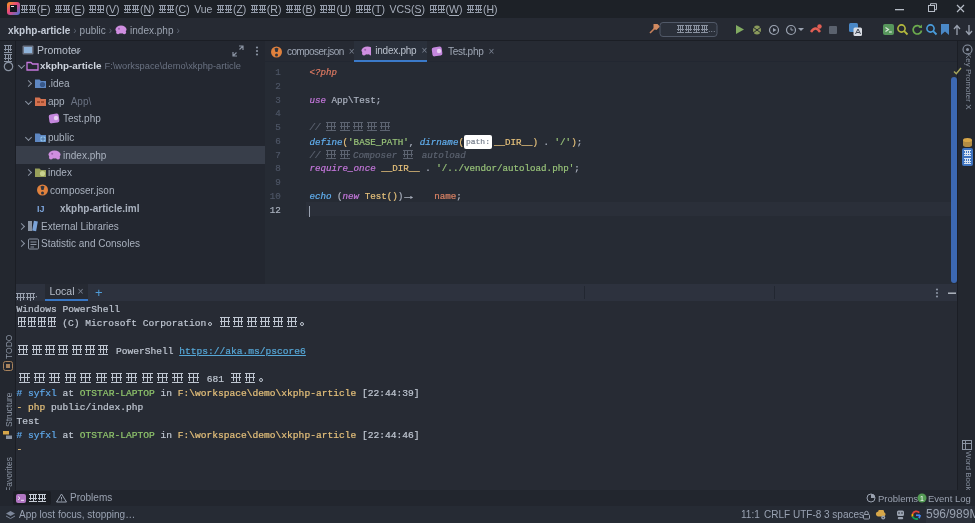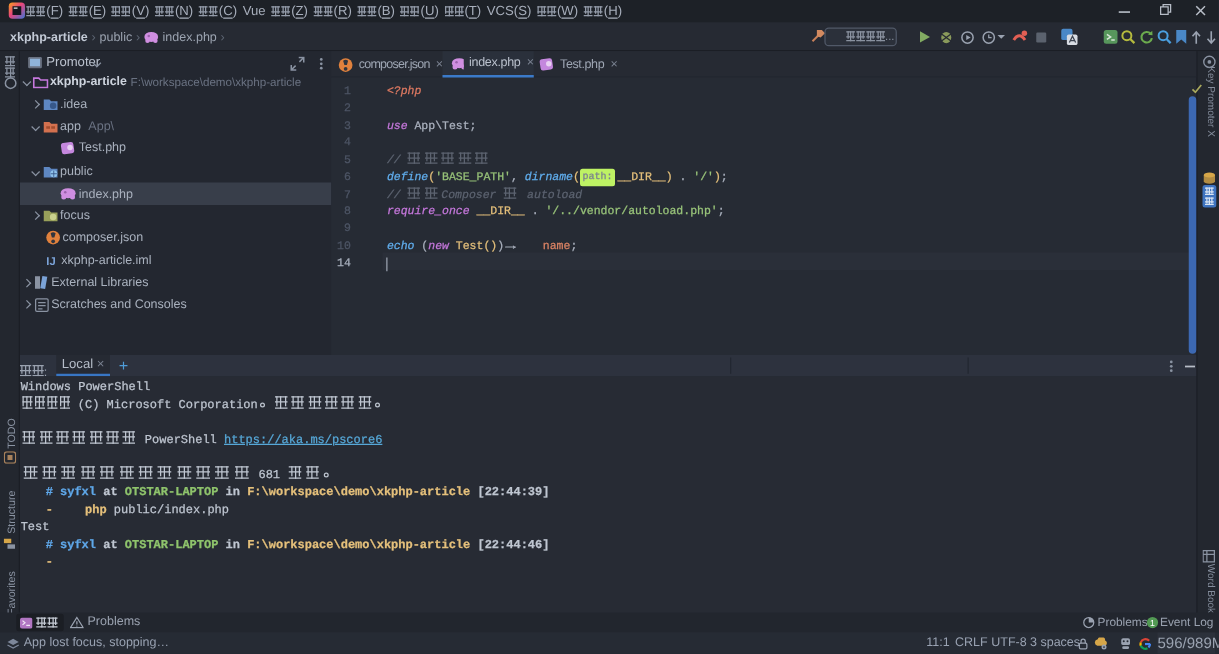--- a/index.html
+++ b/index.html
@@ -53,27 +53,27 @@
 #lines{position:absolute;left:44.5px;top:4px;white-space:pre;color:#abb2bf;}
 #lines div{height:13.75px;}
 .kw{color:#c678dd;font-style:italic;}
 .fn{color:#61afef;font-style:italic;}
 .str{color:#98c379;}
 .cst{color:#e5c07b;}
 .cmt{color:#5c6370;font-style:italic;}
 .tag{color:#df7a62;font-style:italic;}
 .prop{color:#dd8465;margin-left:20px;}
 .cls{color:#e5c07b;}
-.hint{display:inline-block;background:#bef264;color:#79818f;border-radius:2px;font-size:8px;font-style:normal;padding:0 2px;margin-right:2px;vertical-align:1px;}
+.hint{display:inline-block;background:#ffffff;color:#79818f;border-radius:2px;font-size:8px;font-style:normal;padding:0 2px;margin-right:2px;vertical-align:1px;}
 
 #sbar{position:absolute;left:686px;top:36px;width:6px;height:206px;background:#3c68b2;border-radius:3px;}
 
 #termhead{position:absolute;left:16px;top:284px;width:941px;height:17px;background:#2d323e;}
 #term{position:absolute;left:16px;top:301px;width:941px;height:189px;background:#272b34;font-family:"Liberation Mono",monospace;font-size:9.6px;line-height:14.05px;color:#bfc6d1;white-space:pre;-webkit-text-stroke:0.2px;}
-#term .b{font-weight:bold;margin-left:20px;}
+#term .b{font-weight:normal;}
 #term .blue{color:#5fa8ea;}
 #term .grn{color:#8fc46c;}
 #term .yel{color:#e5c07b;}
 #term .lnk{color:#56a8d8;text-decoration:underline;}
 .cjt{width:10px;height:10px;margin:0 1.7px;vertical-align:-1px;--c:#bfc6d1;}
 .cjn{width:8px !important;margin:0 1px !important;}
 .cjw{width:11px !important;margin:0 2.2px !important;}
 .cjd{width:10px;height:9px;margin-right:3.5px;vertical-align:-1px;--c:#5c6370;}
 .per{display:inline-block;width:4px;height:4px;border:1px solid #bfc6d1;border-radius:50%;margin:0 6px 0 2px;}
 .cj.m{width:7px;height:8px;margin-right:1px;--c:#939ba9;vertical-align:-1px;}
@@ -337,53 +337,53 @@
             <circle cx="4.2" cy="3.8" r="1" fill="#9a62ab"></circle>
           </svg>
    <span style="margin-left:2px;">index.php</span>
         </div>
   <div class="trow" style="top:122.6px;">
           <span class="chev r" style="margin-left:10px;"></span>
    <svg style="margin-left:3px;" width="13" height="11">
             <path d="M1 1.5 h4.5 l1.5 1.5 h5 v7 h-11z" fill="#98a05a"></path>
             <circle cx="8.5" cy="6.5" r="2.6" fill="#c9d18e"></circle>
           </svg>
-   <span style="margin-left:1px;">focus</span>
+   <span style="margin-left:1px;">index</span>
         </div>
   <div class="trow" style="top:140.2px;">
    <svg style="margin-left:20px;" width="13" height="12">
             <circle cx="6.5" cy="6" r="5.5" fill="#e0813d"></circle>
             <path d="M4.5 2.5 q2 -1.5 4 0 l-1 3.5 h-2z" fill="#30353f"></path>
             <circle cx="6.5" cy="9" r="1.5" fill="#30353f"></circle>
           </svg>
    <span style="margin-left:1px;">composer.json</span>
         </div>
   <div class="trow" style="top:158.1px;">
    <svg style="margin-left:20px;" width="12" height="11">
             <text x="1" y="9" font-size="9" font-weight="bold" fill="#7ba3d8" font-family="Liberation Sans">IJ</text>
           </svg>
-   <span style="margin-left:1px;">xkphp-article.iml</span>
+   <span style="margin-left:12px;font-weight:bold;">xkphp-article.iml</span>
         </div>
   <div class="trow" style="top:176.1px;">
           <span class="chev r" style="margin-left:3px;"></span>
    <svg style="margin-left:3px;" width="13" height="12">
             <rect x="1" y="1" width="4" height="10" fill="#8a93a2"></rect>
             <rect x="6" y="1" width="4" height="10" fill="#7ba3d8" transform="rotate(10 8 6)"></rect>
           </svg>
    <span style="margin-left:1px;">External Libraries</span>
         </div>
   <div class="trow" style="top:193.6px;">
           <span class="chev r" style="margin-left:3px;"></span>
    <svg style="margin-left:3px;" width="13" height="12">
             <rect x="1.5" y="1" width="10" height="10" rx="1" fill="none" stroke="#8a93a2"></rect>
             <line x1="3.5" y1="4" x2="9.5" y2="4" stroke="#8a93a2"></line>
             <line x1="3.5" y1="6.5" x2="9.5" y2="6.5" stroke="#8a93a2"></line>
             <line x1="3.5" y1="9" x2="7" y2="9" stroke="#8a93a2"></line>
           </svg>
-   <span style="margin-left:1px;">Scratches and Consoles</span>
+   <span style="margin-left:1px;">Statistic and Consoles</span>
         </div>
  </div>
 </div>
 
 <div id="editor">
  <div id="tabbar">
   <div class="tab" style="left:5px;">
    <svg width="13" height="12" style="margin-right:4px;">
             <circle cx="6.5" cy="6" r="5.5" fill="#e0813d"></circle>
             <path d="M4.5 2.5 q2 -1.5 4 0 l-1 3.5 h-2z" fill="#30353f"></path>
@@ -420,21 +420,21 @@
    <div>1</div>
           <div>2</div>
           <div>3</div>
           <div>4</div>
           <div>5</div>
           <div>6</div>
           <div>7</div>
           <div>8</div>
           <div>9</div>
           <div>10</div>
-          <div style="color:#a8b0bd">14</div>
+          <div style="color:#a8b0bd">12</div>
   </div>
   <div id="lines"><div><span class="tag">&lt;?php</span></div><div> </div><div><span class="kw">use</span> App\Test;</div><div> </div><div><span class="cmt">// <i class="cj cjd"></i><i class="cj cjd"></i><i class="cj cjd"></i><i class="cj cjd"></i><i class="cj cjd"></i></span></div><div><span class="fn">define</span><span class="cst">(</span><span class="str">'BASE_PATH'</span>, <span class="fn">dirname</span><span class="cst">(</span><span class="hint">path:</span><span class="cst">__DIR__)</span> . <span class="str">'/'</span><span class="cst">)</span>;</div><div><span class="cmt">// <i class="cj cjd"></i><i class="cj cjd"></i>Composer <i class="cj cjd"></i> autoload</span></div><div><span class="kw">require_once</span> <span class="cst">__DIR__</span> . <span class="str">'/../vendor/autoload.php'</span>;</div><div> </div><div><span class="fn">echo</span> (<span class="kw">new</span> <span class="cls">Test</span><span class="cls">()</span>)<span style="display:inline-block;width:11px;text-align:center;transform:scaleX(1.55);">→</span><span class="prop">name</span>;</div>
 </div>
   <div class="abs" style="left:44px;top:144px;width:1px;height:11px;background:#9aa2b0;"></div>
  </div>
  <div id="sbar"></div>
 </div>
 
 <div id="termhead">
  <span style="position:absolute;left:0px;top:4px;"><i class="cj" style="width:9px;height:9px;--c:#9aa2b0;"></i><i class="cj" style="width:9px;height:9px;--c:#9aa2b0;margin-left:1px;"></i><span style="color:#9aa2b0;font-size:10px;">:</span></span>

